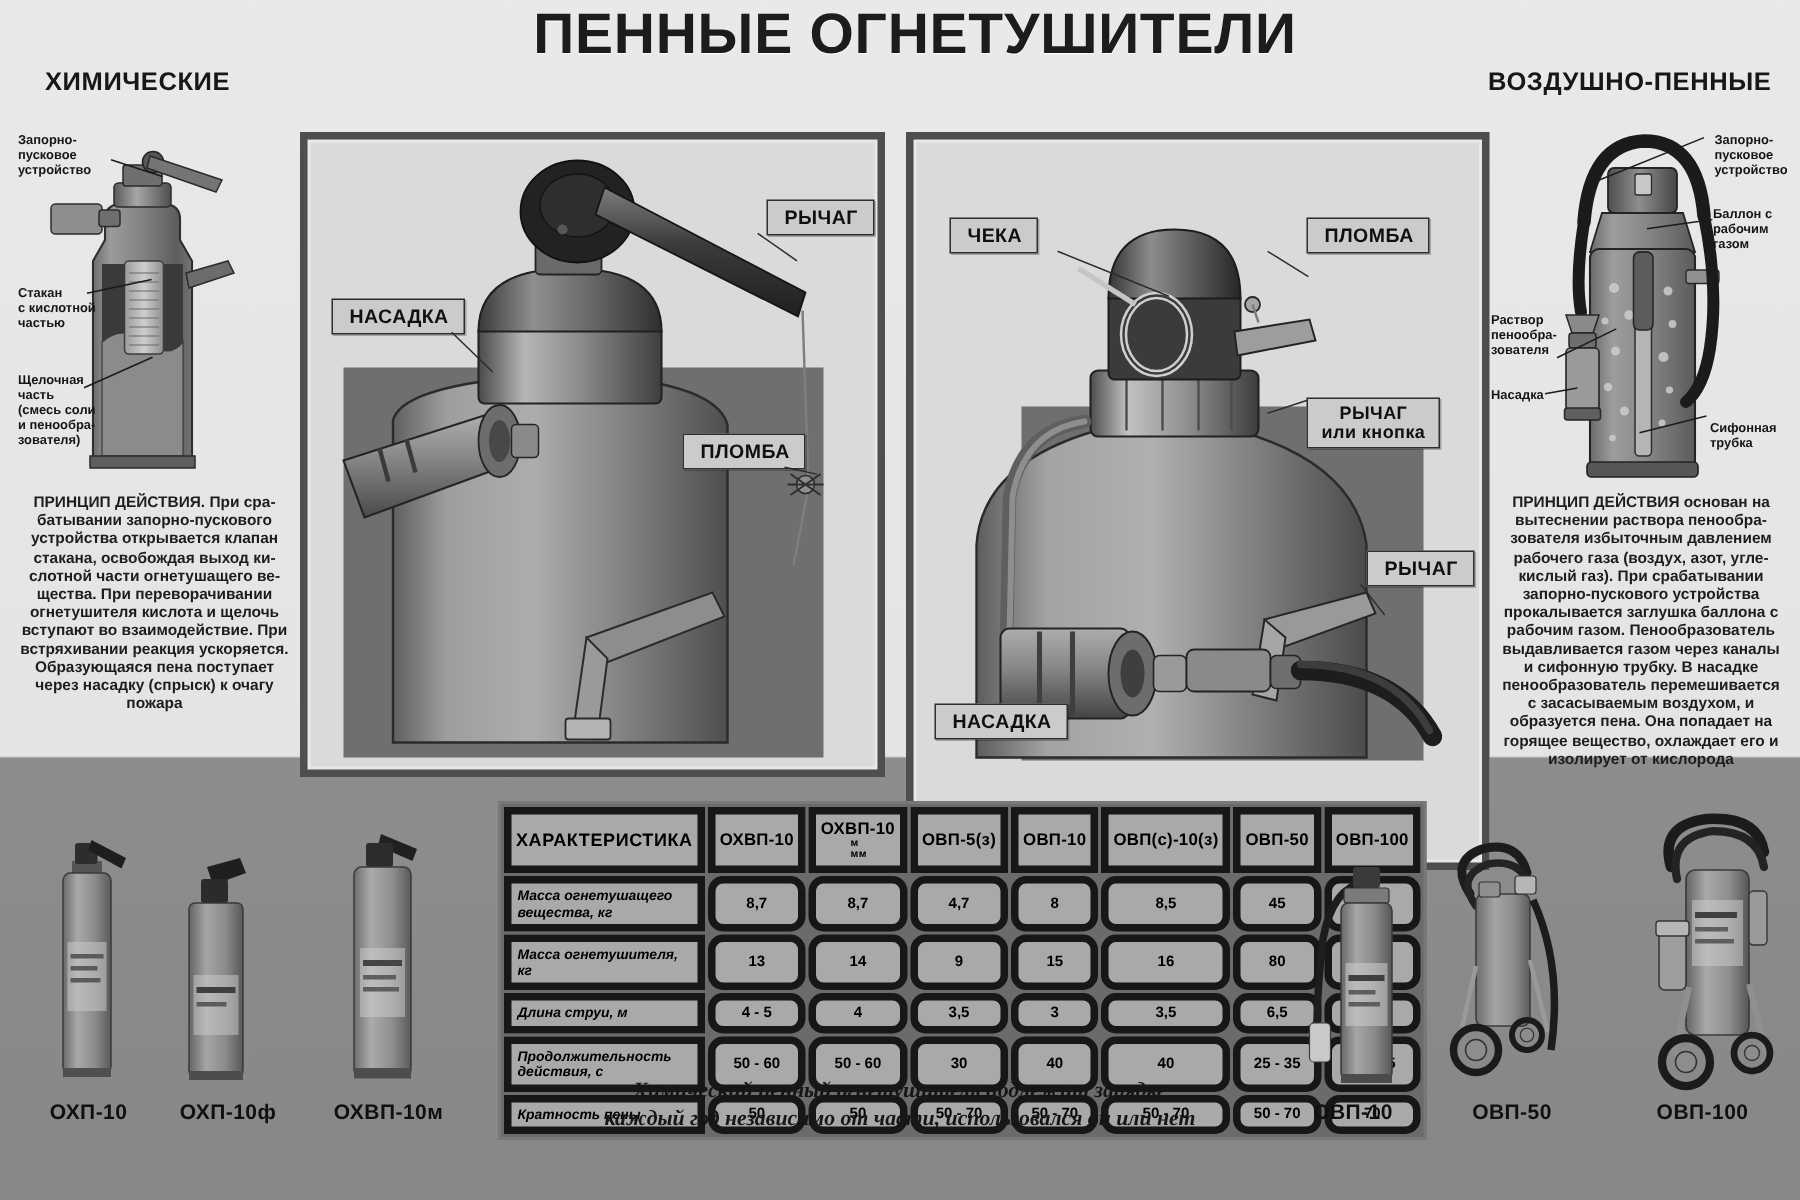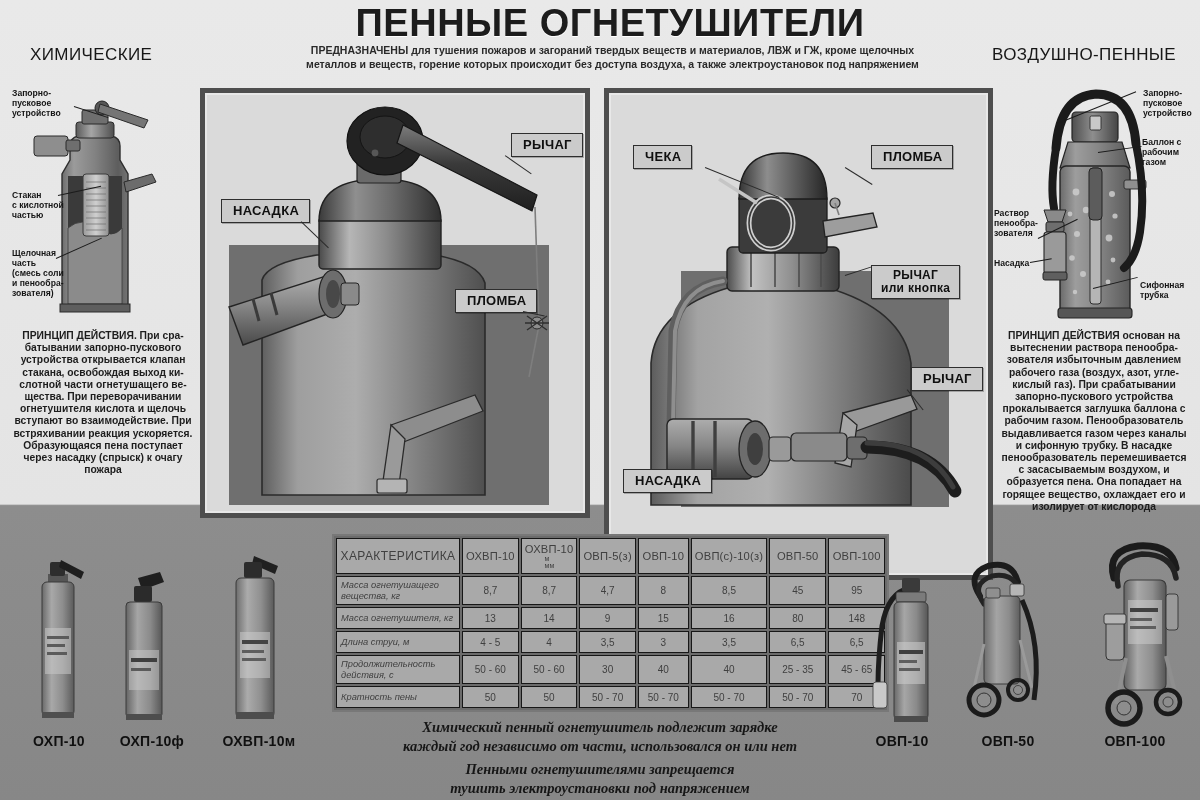--- a/index.html
+++ b/index.html
@@ -27,21 +27,21 @@
     color: #1c1c1c;
     text-shadow: 0 1px 0 #fff;
   }
   .subtitle {
     position: absolute; left: 305px; top: 44px; width: 615px;
     text-align: center;
     font-size: 10.5px; font-weight: bold; line-height: 13.5px;
     color: #2a2a2a;
   }
   .side-head {
-    position: absolute; font-size: 17px; font-weight: normal;
+    position: absolute; font-size: 17px; font-weight: bold;
     letter-spacing: .4px; color: #171717;
   }
   #head-left  { left: 30px;  top: 45px; }
   #head-right { left: 992px; top: 45px; }
 
   
   .panel {
     position: absolute;
     border: 5px solid #4e4e4e;
     background: #d9dadc;
@@ -95,38 +95,38 @@
   #table-wrap { position: absolute; left: 332px; top: 534px; }
   table.spec {
     border-collapse: separate;
     border-spacing: 2px;
     background: #6b6b6b;
     border: 2px solid #787878;
     font-size: 9px;
   }
   table.spec td, table.spec th {
     background: #a9a9a9;
-    color: #404040;
+    color: #000000;
     text-align: center;
     vertical-align: middle;
-    font-weight: normal;
+    font-weight: bold;
     padding: 2px 2px;
-    border: 1px solid #0f172a;
+    border: 5px solid #0f172a;
   }
   table.spec thead th { font-size: 11.2px; padding: 4px 3px; letter-spacing: .2px; }
   table.spec thead th.first { font-size: 12px; letter-spacing:.4px; }
   table.spec td.rowlabel {
     text-align: left;
     font-style: italic;
     font-size: 9.3px;
     line-height: 10.5px;
     padding: 3px 4px;
     width: 124px;
   }
-  table.spec td.val { width: 51px; font-size: 10px; height: 22px; }
+  table.spec td.val { width: 51px; font-size: 10px; height: 22px; border-radius: 10px; }
   table.spec td.val.w2 { width: 57px; }
 
   
   .caption {
     position: absolute;
     text-align: center;
     font-family: "Liberation Serif", "DejaVu Serif", serif;
     font-style: italic;
     font-weight: bold;
     color: #161616;
@@ -145,21 +145,20 @@
 
   
   svg { display:block; }
 </style>
 </head>
 <body>
 
 <div id="poster">
 
   <div class="title">ПЕННЫЕ ОГНЕТУШИТЕЛИ</div>
-  <div class="subtitle">ПРЕДНАЗНАЧЕНЫ для тушения пожаров и загораний твердых веществ и материалов,  ЛВЖ и ГЖ, кроме щелочных металлов и веществ, горение которых происходит без доступа воздуха, а также электроустановок под напряжением</div>
   <div class="side-head" id="head-left">ХИМИЧЕСКИЕ</div>
   <div class="side-head" id="head-right">ВОЗДУШНО-ПЕННЫЕ</div>
 
   <svg style="position:absolute;left:20px;top:78px;" width="180" height="250" viewBox="0 0 180 250">
     <defs>
       <linearGradient id="bodyG" x1="0" y1="0" x2="1" y2="0">
         <stop offset="0%" stop-color="#6d6d6d"></stop>
         <stop offset="18%" stop-color="#9b9b9b"></stop>
         <stop offset="50%" stop-color="#828282"></stop>
         <stop offset="85%" stop-color="#5d5d5d"></stop>
@@ -705,16 +704,14 @@
 
   <div class="prod-label" style="left:16px;  top:733px; width:86px;">ОХП-10</div>
   <div class="prod-label" style="left:104px; top:733px; width:96px;">ОХП-10ф</div>
   <div class="prod-label" style="left:206px; top:733px; width:106px;">ОХВП-10м</div>
   <div class="prod-label" style="left:854px; top:733px; width:96px;">ОВП-10</div>
   <div class="prod-label" style="left:960px; top:733px; width:96px;">ОВП-50</div>
   <div class="prod-label" style="left:1082px;top:733px; width:106px;">ОВП-100</div>
 
   <div class="caption" id="cap1" style="white-space:pre-line;">Химический пенный огнетушитель подлежит зарядке
 каждый год независимо от части, использовался он или нет</div>
-  <div class="caption" id="cap2" style="white-space:pre-line;">Пенными огнетушителями запрещается
-тушить электроустановки под напряжением</div>
 
 </div>
 
 </body></html>

